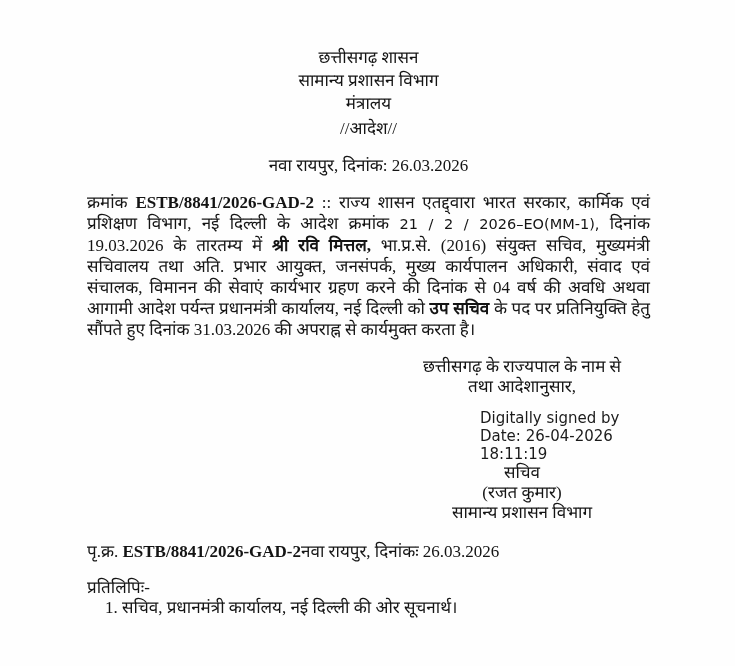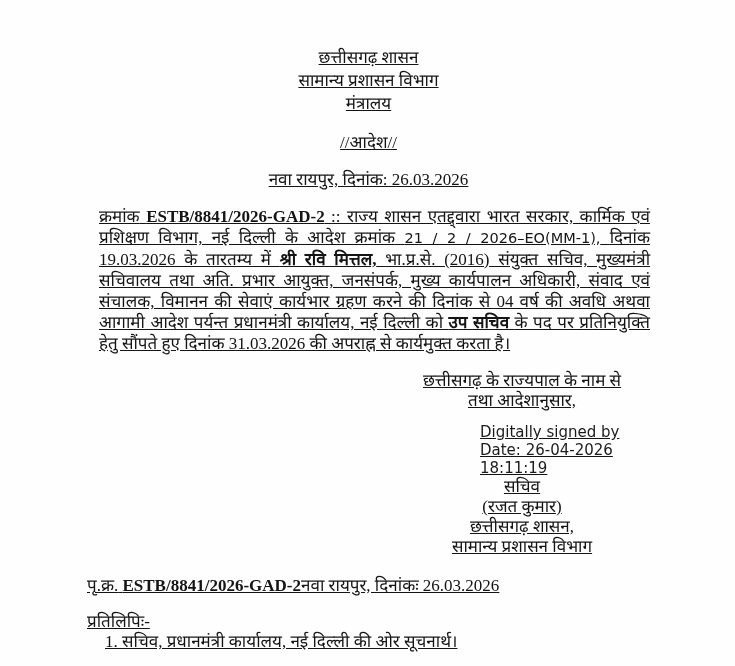--- a/index.html
+++ b/index.html
@@ -7,27 +7,26 @@
     position: relative;
     width: 735px;
     height: 666px;
     box-sizing: border-box;
     background: #fefefe;
     overflow: hidden;
     padding: 46px 85px 0 87px;
     color: #141414;
     font-family: "Liberation Serif", "DejaVu Serif", serif;
     font-size: 17px;
-    text-decoration: underline;
   }
   .letterhead { text-align: center; line-height: 23px; }
-  .order-title { text-align: center; line-height: 22px; margin-top: 17px; }
+  .order-title { text-align: center; line-height: 22px; margin-top: 3px; }
   .date-line-top { text-align: center; line-height: 22px; margin-top: 15px; }
   .para {
-    margin: 15px 0 0 12px;
+    margin: 15px 0 0 0;
     text-align: justify;
     line-height: 21px;
   }
   .bold { font-weight: bold; }
   .ref-num {
     font-family: "DejaVu Sans", "Liberation Sans", sans-serif;
     font-size: 14.5px;
   }
   .right-col {
     width: 280px;
@@ -76,21 +75,20 @@
     <div>तथा आदेशानुसार,</div>
 
     <div class="digital-sig">
       <div>Digitally signed by</div>
       <div>Date: 26-04-2026</div>
       <div>18:11:19</div>
     </div>
 
     <div class="sig-line">सचिव</div>
     <div class="sig-line">(रजत कुमार)</div>
-    <div class="sig-line">छत्तीसगढ़ शासन,</div>
     <div class="sig-line">सामान्य प्रशासन विभाग</div>
   </div>
 
   <div class="footer-row">
     <div><span>पृ.क्र.</span> <span class="bold">ESTB/8841/2026-GAD-2</span></div>
     <div>नवा रायपुर, दिनांकः 26.03.2026</div>
   </div>
 
   <div class="copy-label">प्रतिलिपिः-</div>
 

